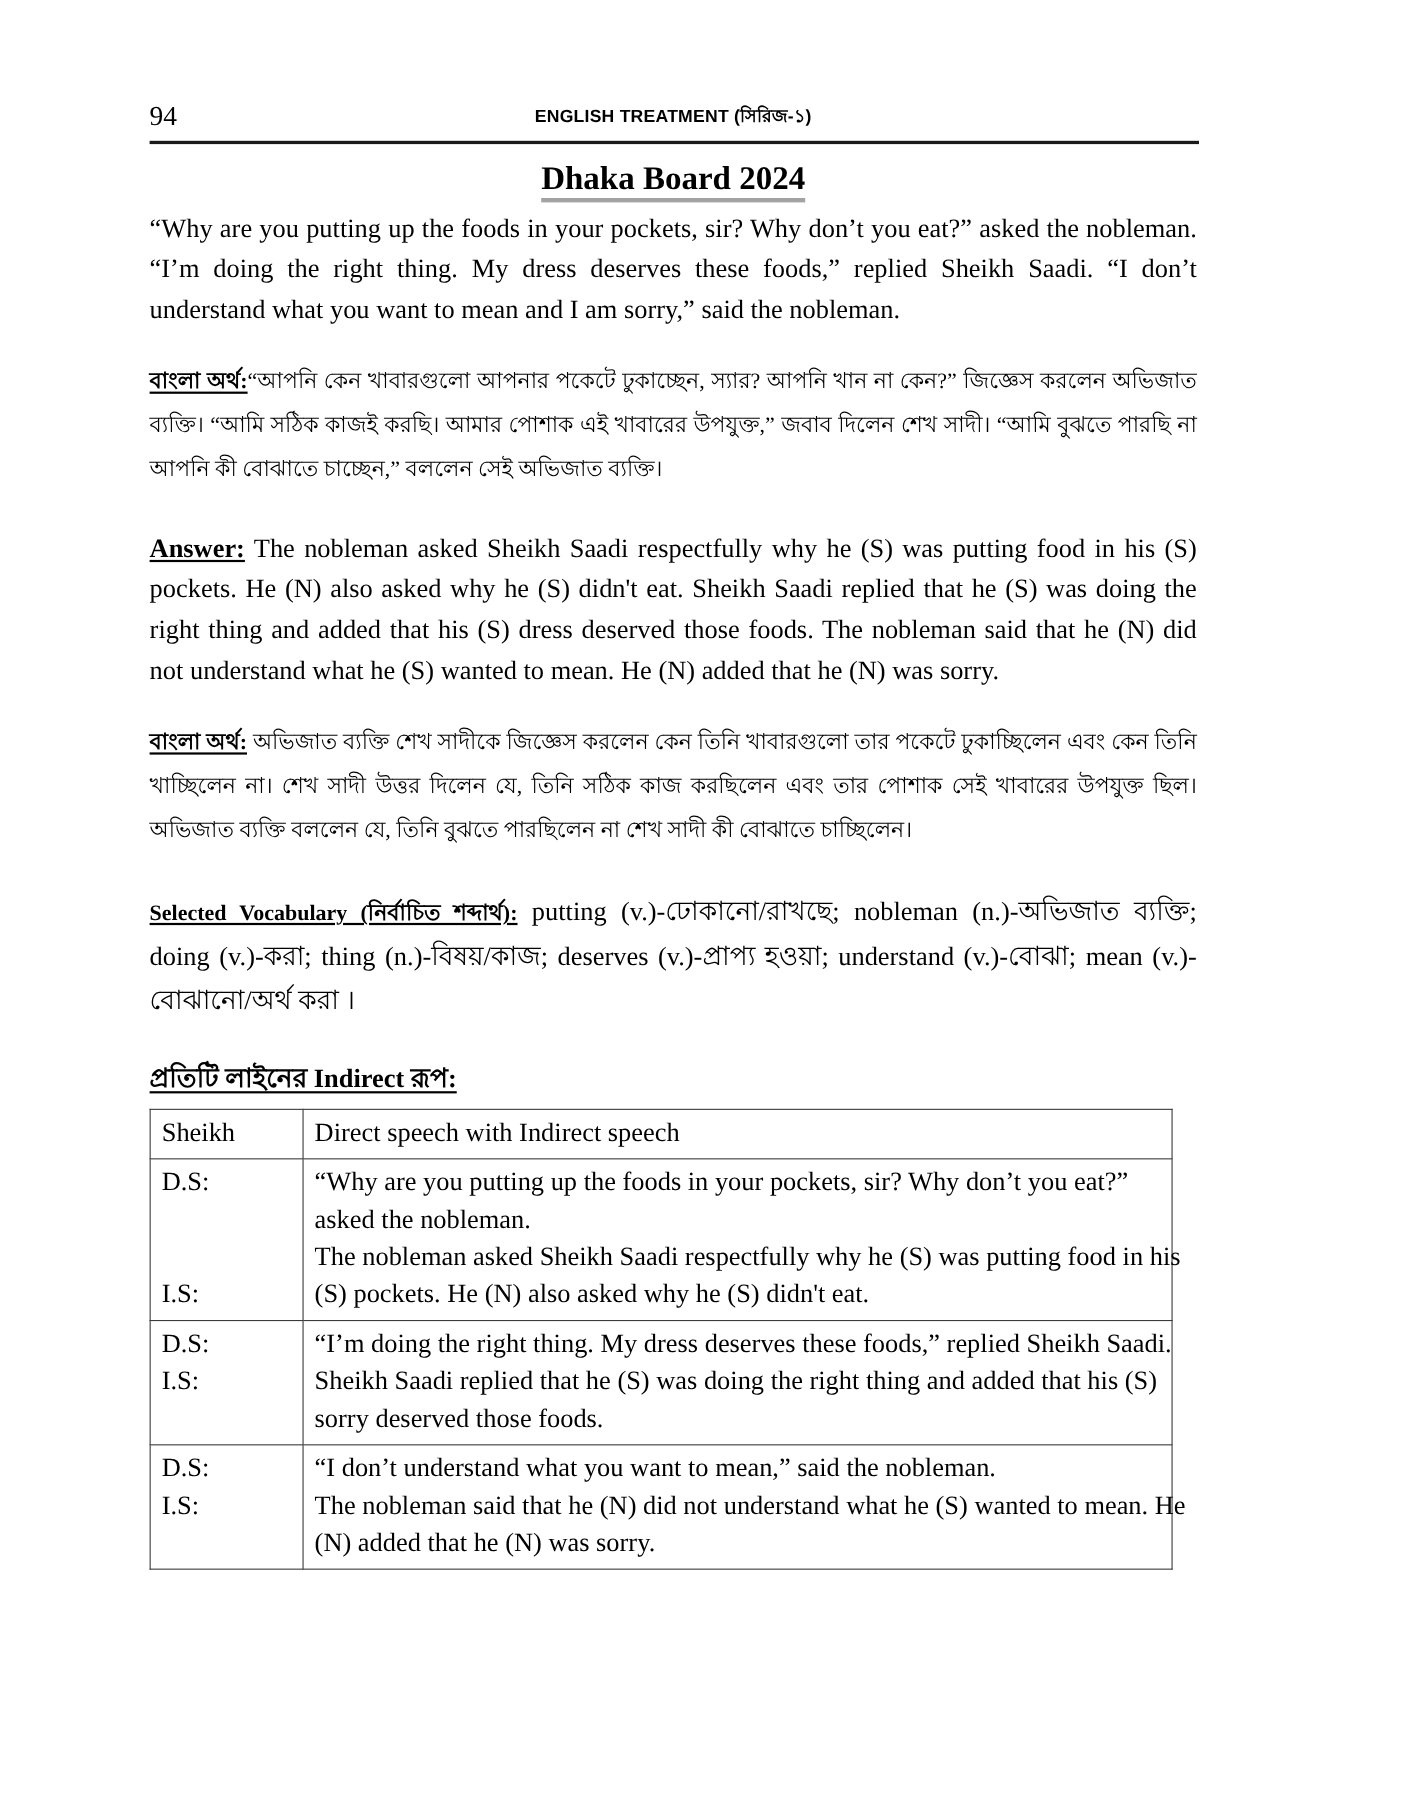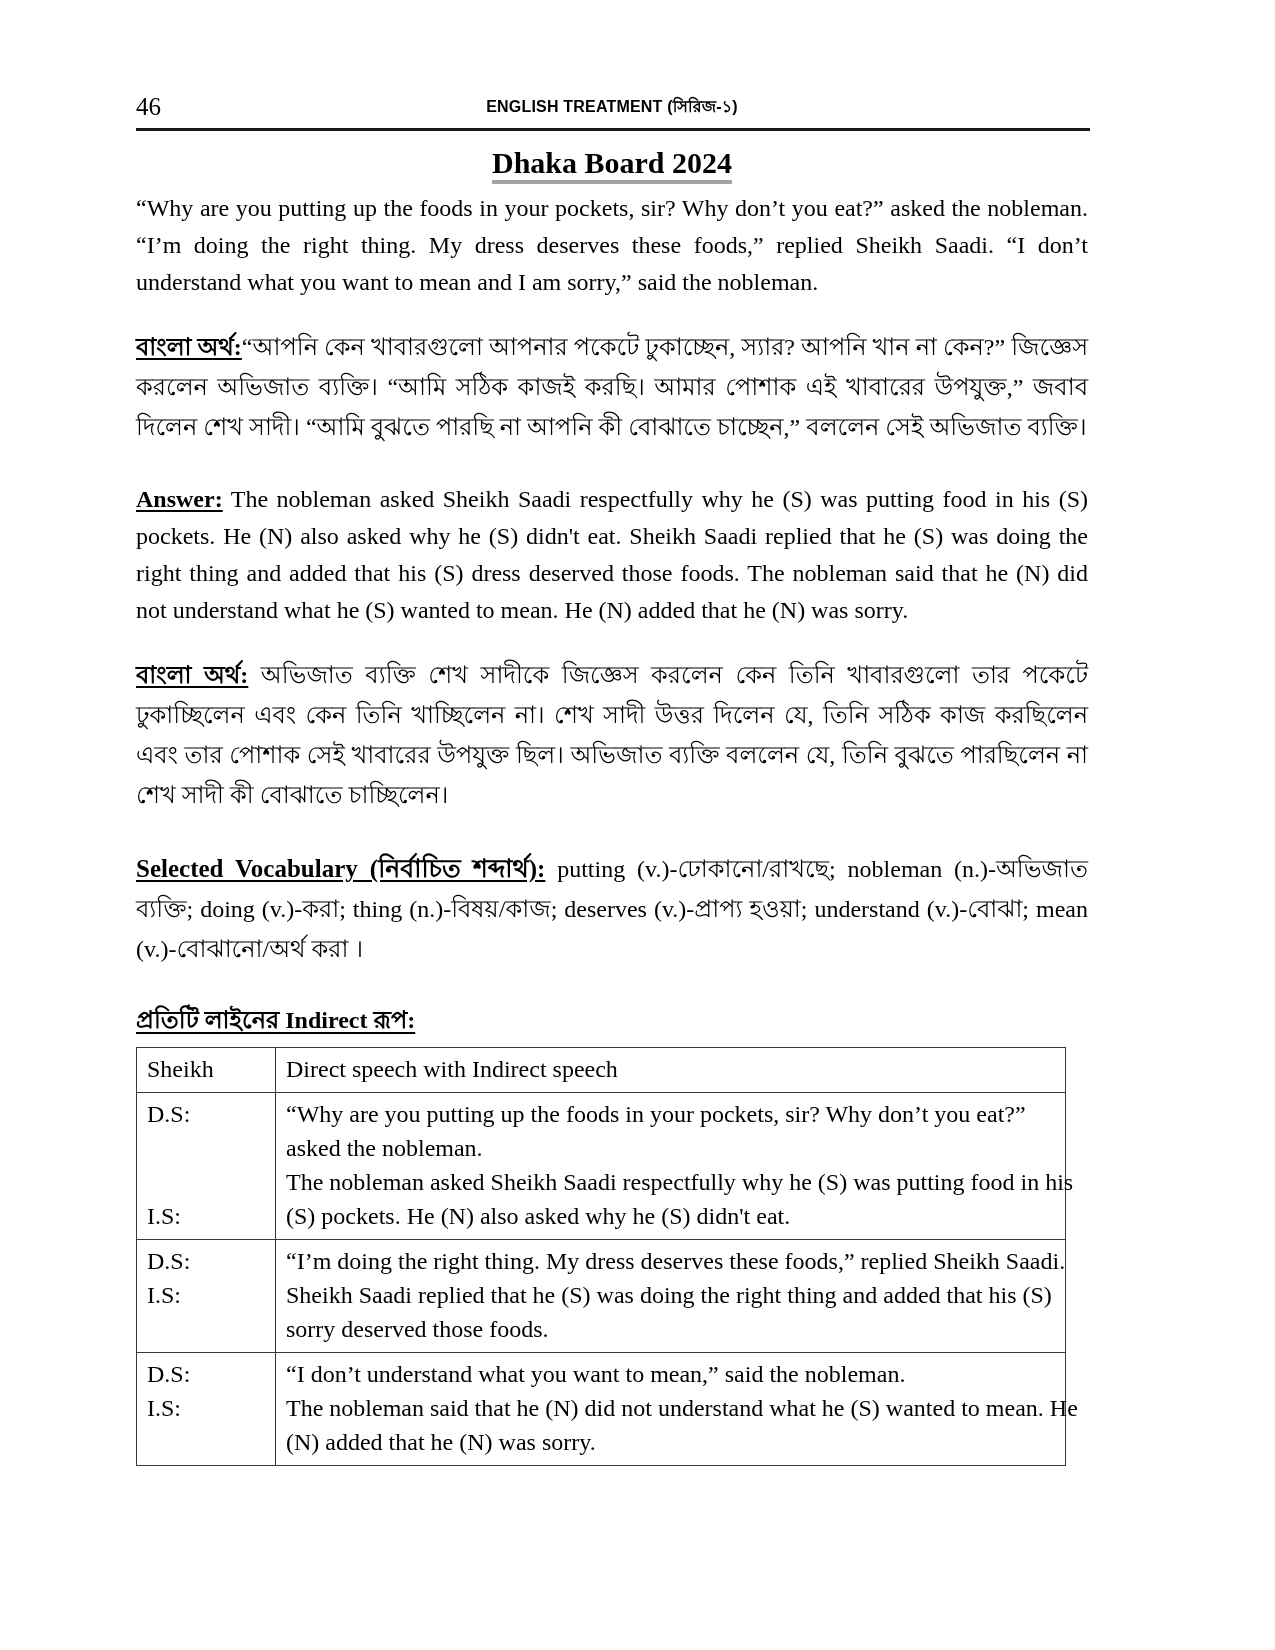--- a/index.html
+++ b/index.html
@@ -75,21 +75,21 @@
     font-size: 24px;
     line-height: 37px;
     text-align: justify;
     margin: 0;
   }
   .para.eng { text-align: justify; }
   .gap-md { height: 26px; }
   .gap-lg { height: 34px; }
 
   .bn {
-    font-size: 24px;
+    font-size: 20px;
     line-height: 40px;
     text-align: justify;
     margin: 0;
   }
   .bn-label {
     font-weight: bold;
     text-decoration: underline;
     text-underline-offset: 3px;
   }
   .lead {
@@ -97,21 +97,21 @@
     text-decoration: underline;
     text-underline-offset: 3px;
   }
 
   .vocab {
     font-size: 24px;
     line-height: 40px;
     text-align: justify;
     margin: 0;
   }
-  .vocab .lead { font-size: 25px; }
+  .vocab .lead { font-size: 20px; }
 
   .table-heading {
     font-size: 24px;
     line-height: 34px;
     margin: 0 0 10px 0;
   }
   .table-heading span {
     font-weight: bold;
     text-decoration: underline;
     text-underline-offset: 4px;
@@ -133,21 +133,21 @@
   table.speech td.col-speech { width: 118px; }
   .cell-lines > div { white-space: nowrap; }
   .spacer-line { height: 34px; }
 </style>
 </head>
 <body>
 
 <div class="page">
 
   <div class="runhead">
-    <div class="page-number">46</div>
+    <div class="page-number">94</div>
     <div class="runhead-title">ENGLISH TREATMENT (সিরিজ-১)</div>
     <div class="runhead-rule"></div>
   </div>
 
   <div class="doc-title">
     <span>Dhaka Board 2024</span>
   </div>
 
   <p class="para eng">“Why are you putting up the foods in your pockets, sir? Why don’t you eat?” asked the nobleman. “I’m doing the right thing. My dress deserves these foods,” replied Sheikh Saadi. “I don’t understand what you want to mean and I am sorry,” said the nobleman.</p>
 

